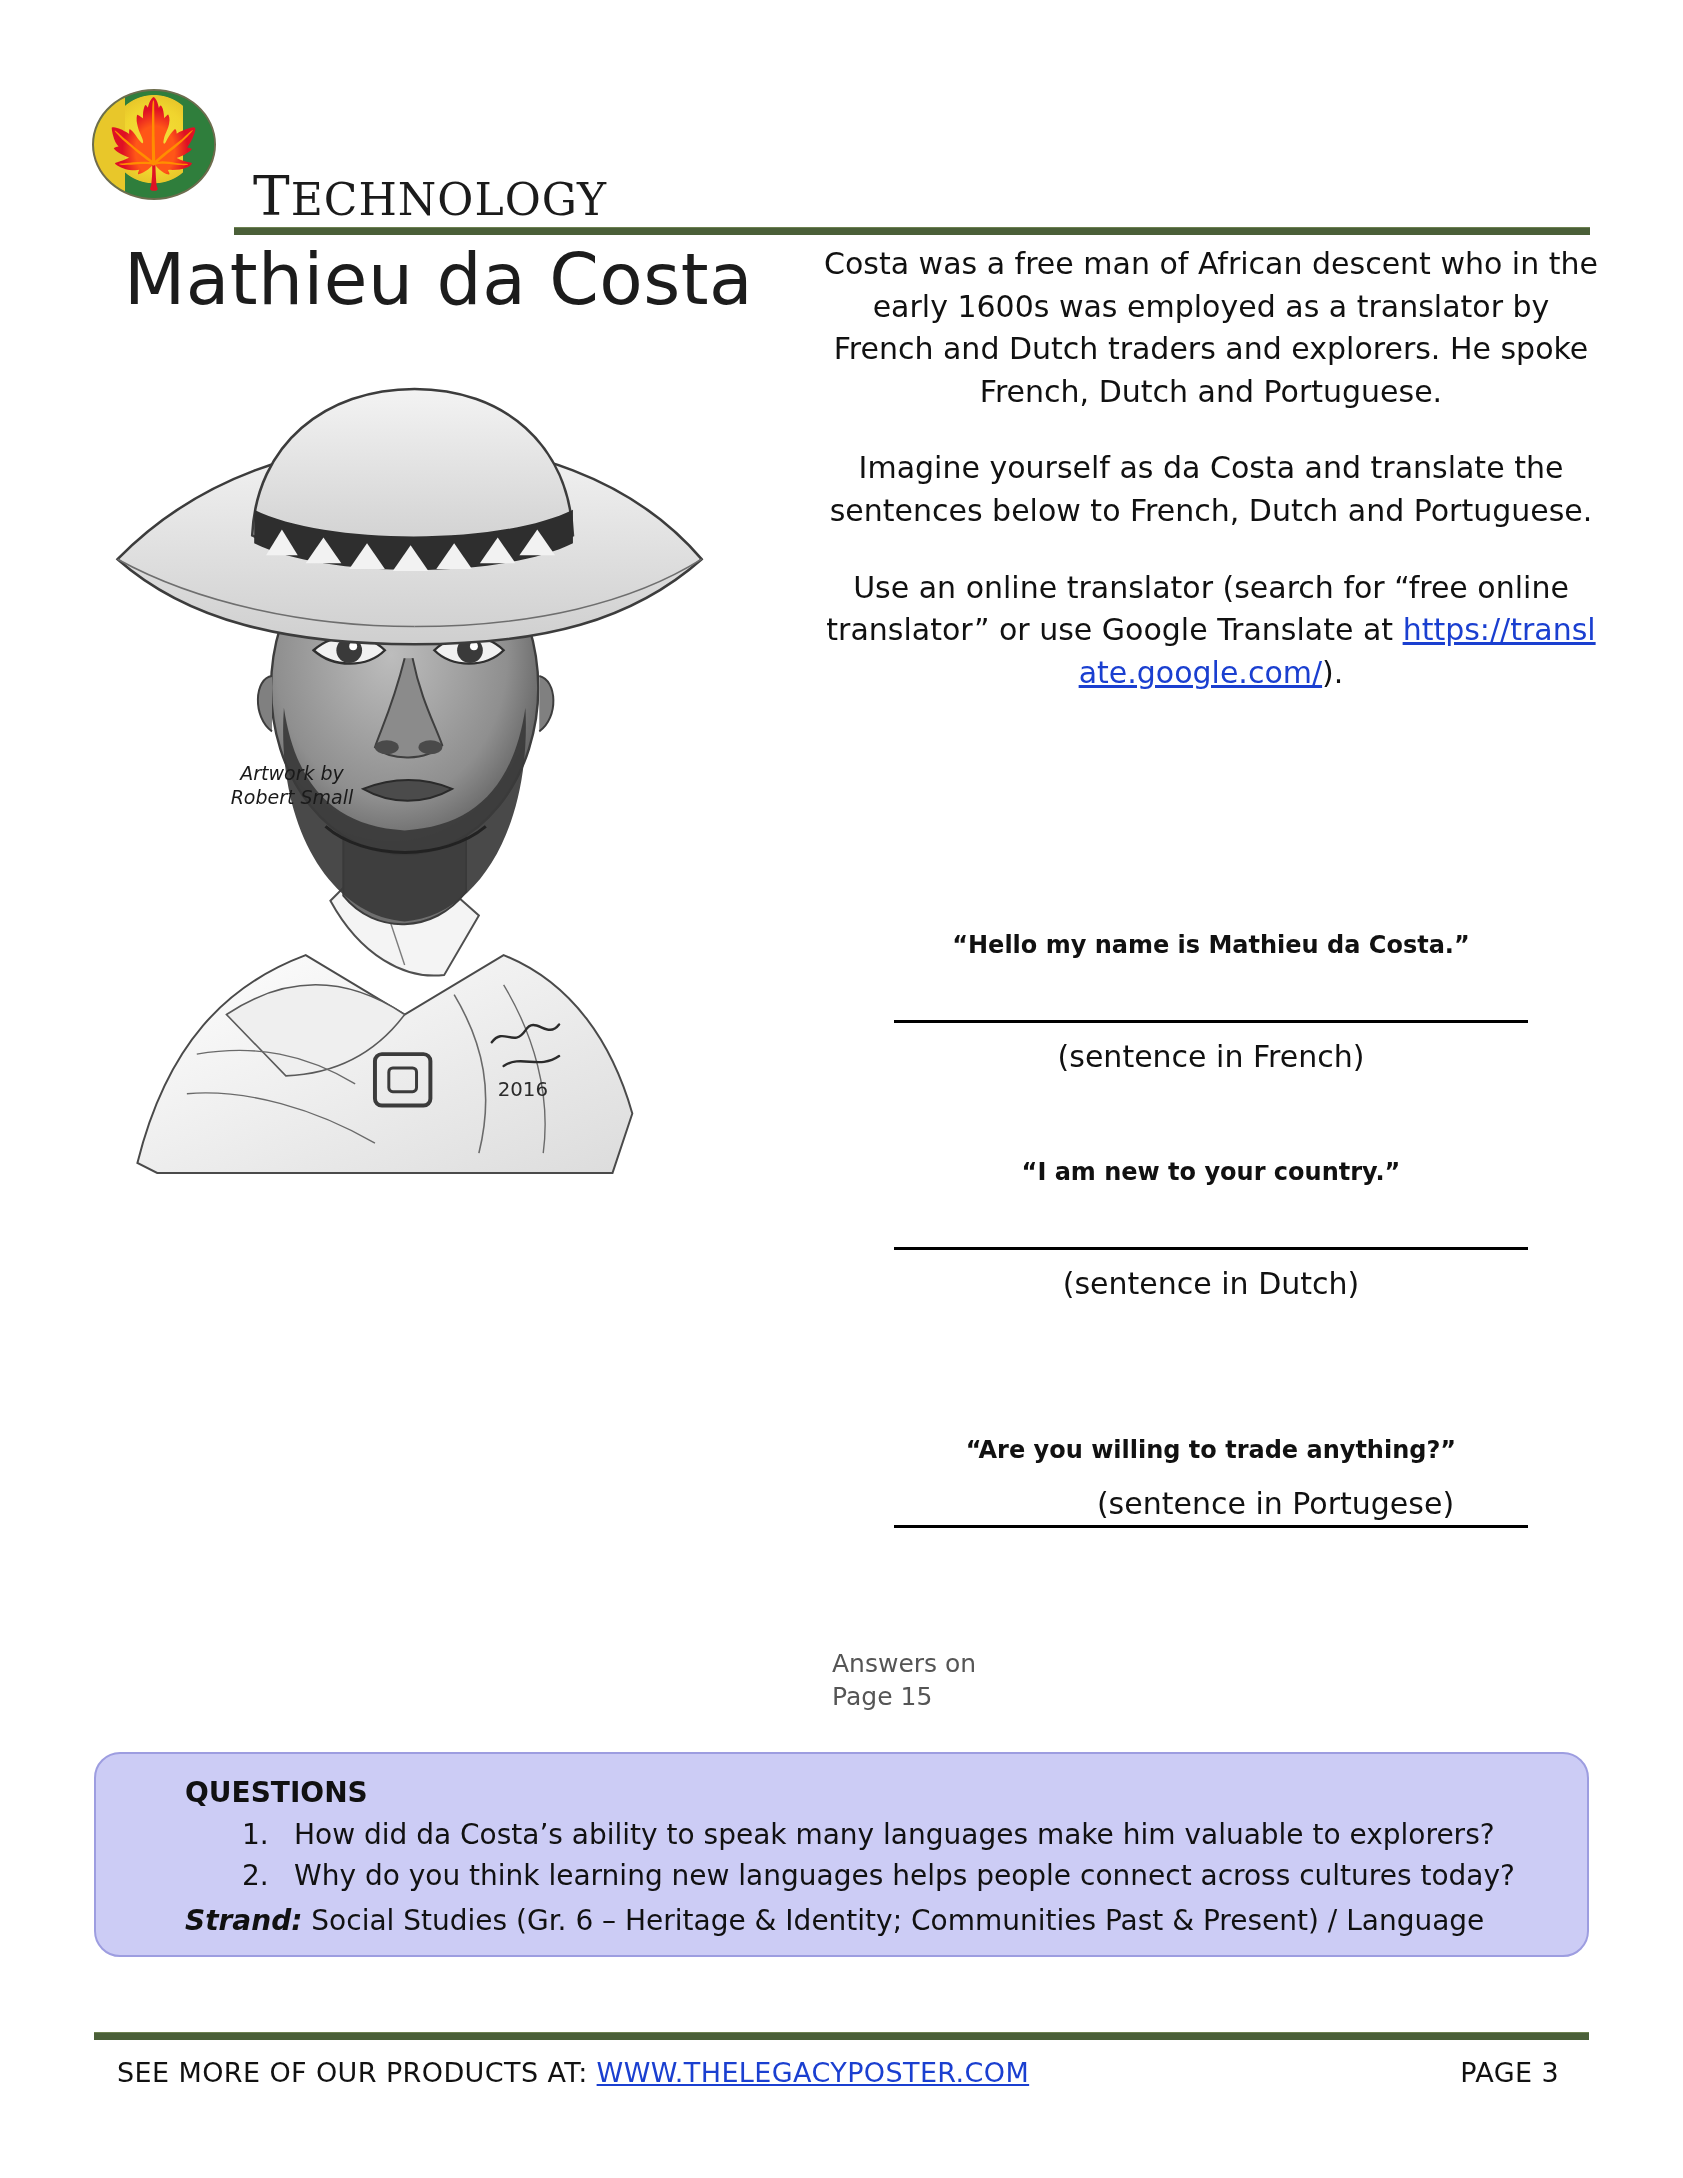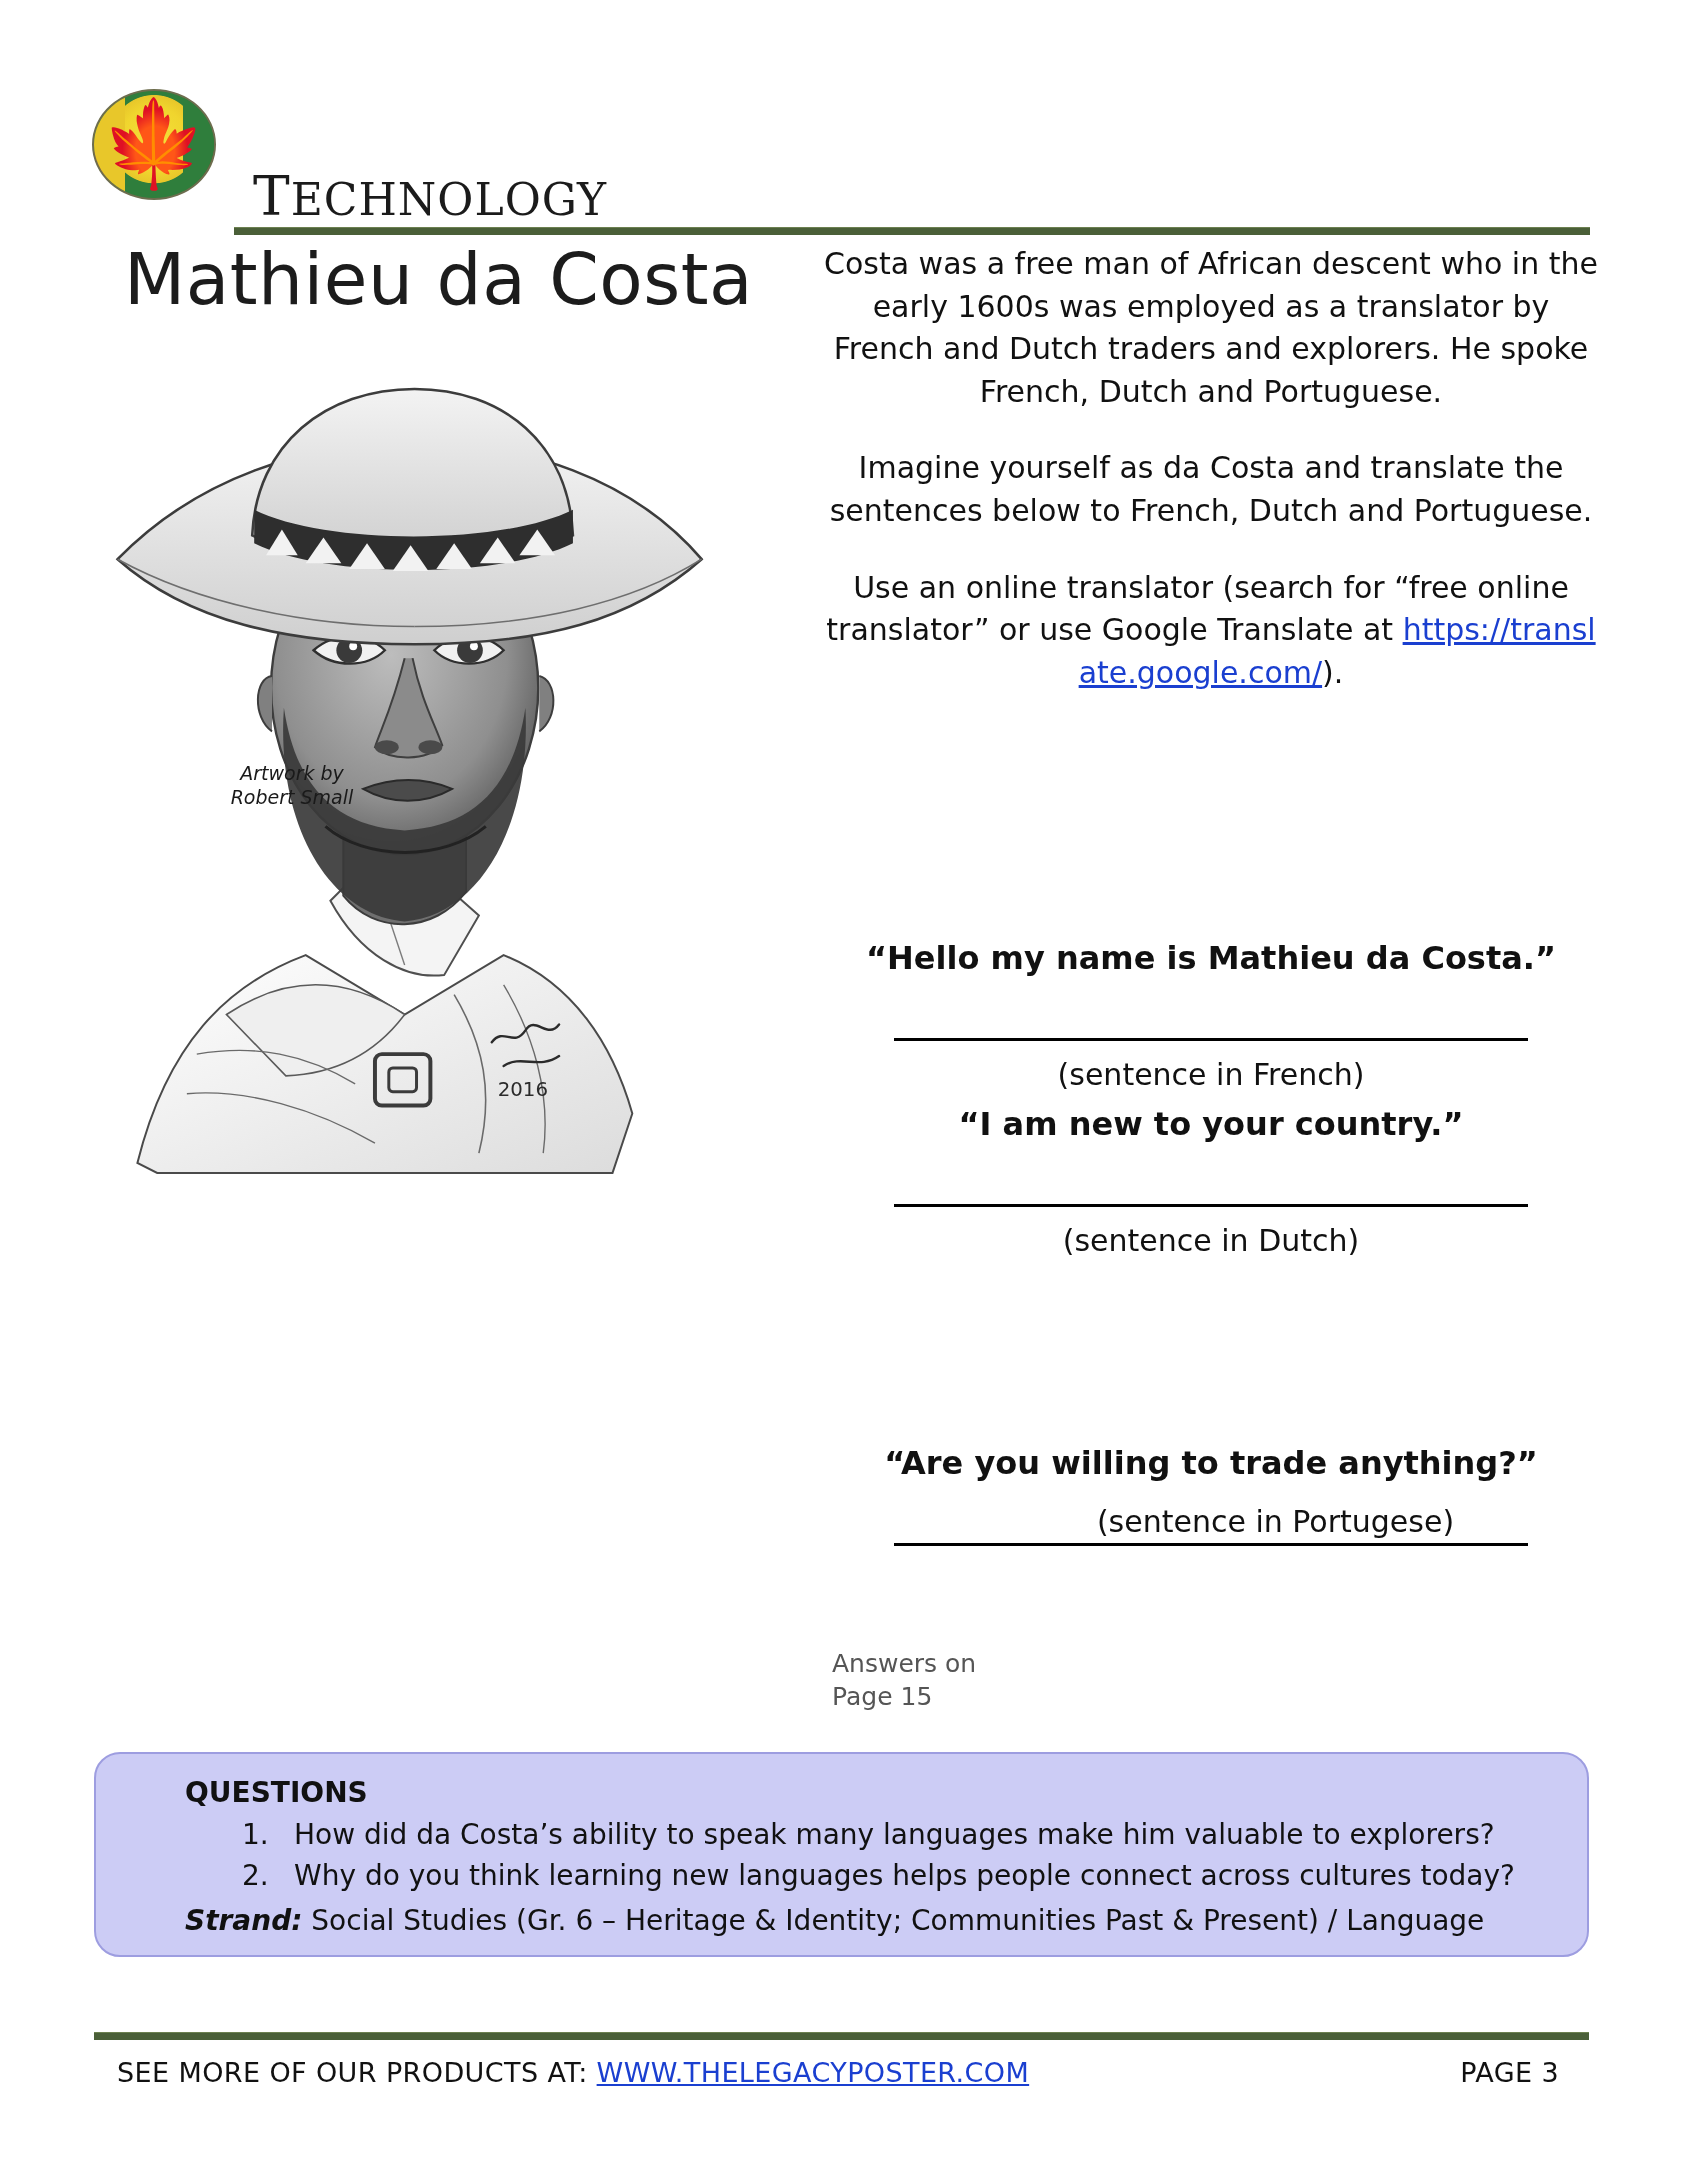--- a/index.html
+++ b/index.html
@@ -133,41 +133,41 @@
     margin: 0 0 34px 0;
   }
   .right-col a {
     color: #1a3fd0;
     text-decoration: underline;
     word-break: break-all;
   }
 
   .prompt {
     font-weight: bold;
-    font-size: 32px;
+    font-size: 24px;
     text-align: center;
-    margin: 8px;
+    margin: 0;
   }
   .answer-line {
     width: 634px;
     margin: 0 auto;
     border-bottom: 3px solid #000000;
     height: 0;
   }
   .caption {
     text-align: center;
     font-size: 30px;
     margin: 0;
   }
 
   .block-1 { position: absolute; left: 820px; top: 931px; width: 782px; }
   .block-1 .answer-line { margin-top: 61px; }
   .block-1 .caption { margin-top: 16px; }
 
-  .block-2 { position: absolute; left: 820px; top: 1097px; width: 782px; }
+  .block-2 { position: absolute; left: 820px; top: 1158px; width: 782px; }
   .block-2 .answer-line { margin-top: 61px; }
   .block-2 .caption { margin-top: 16px; }
 
   .block-3 { position: absolute; left: 820px; top: 1436px; width: 782px; }
   .block-3 .answer-line { margin-top: 61px; }
   .block-3 .caption {
     margin-top: -42px;
     padding-left: 129px;
   }
 

